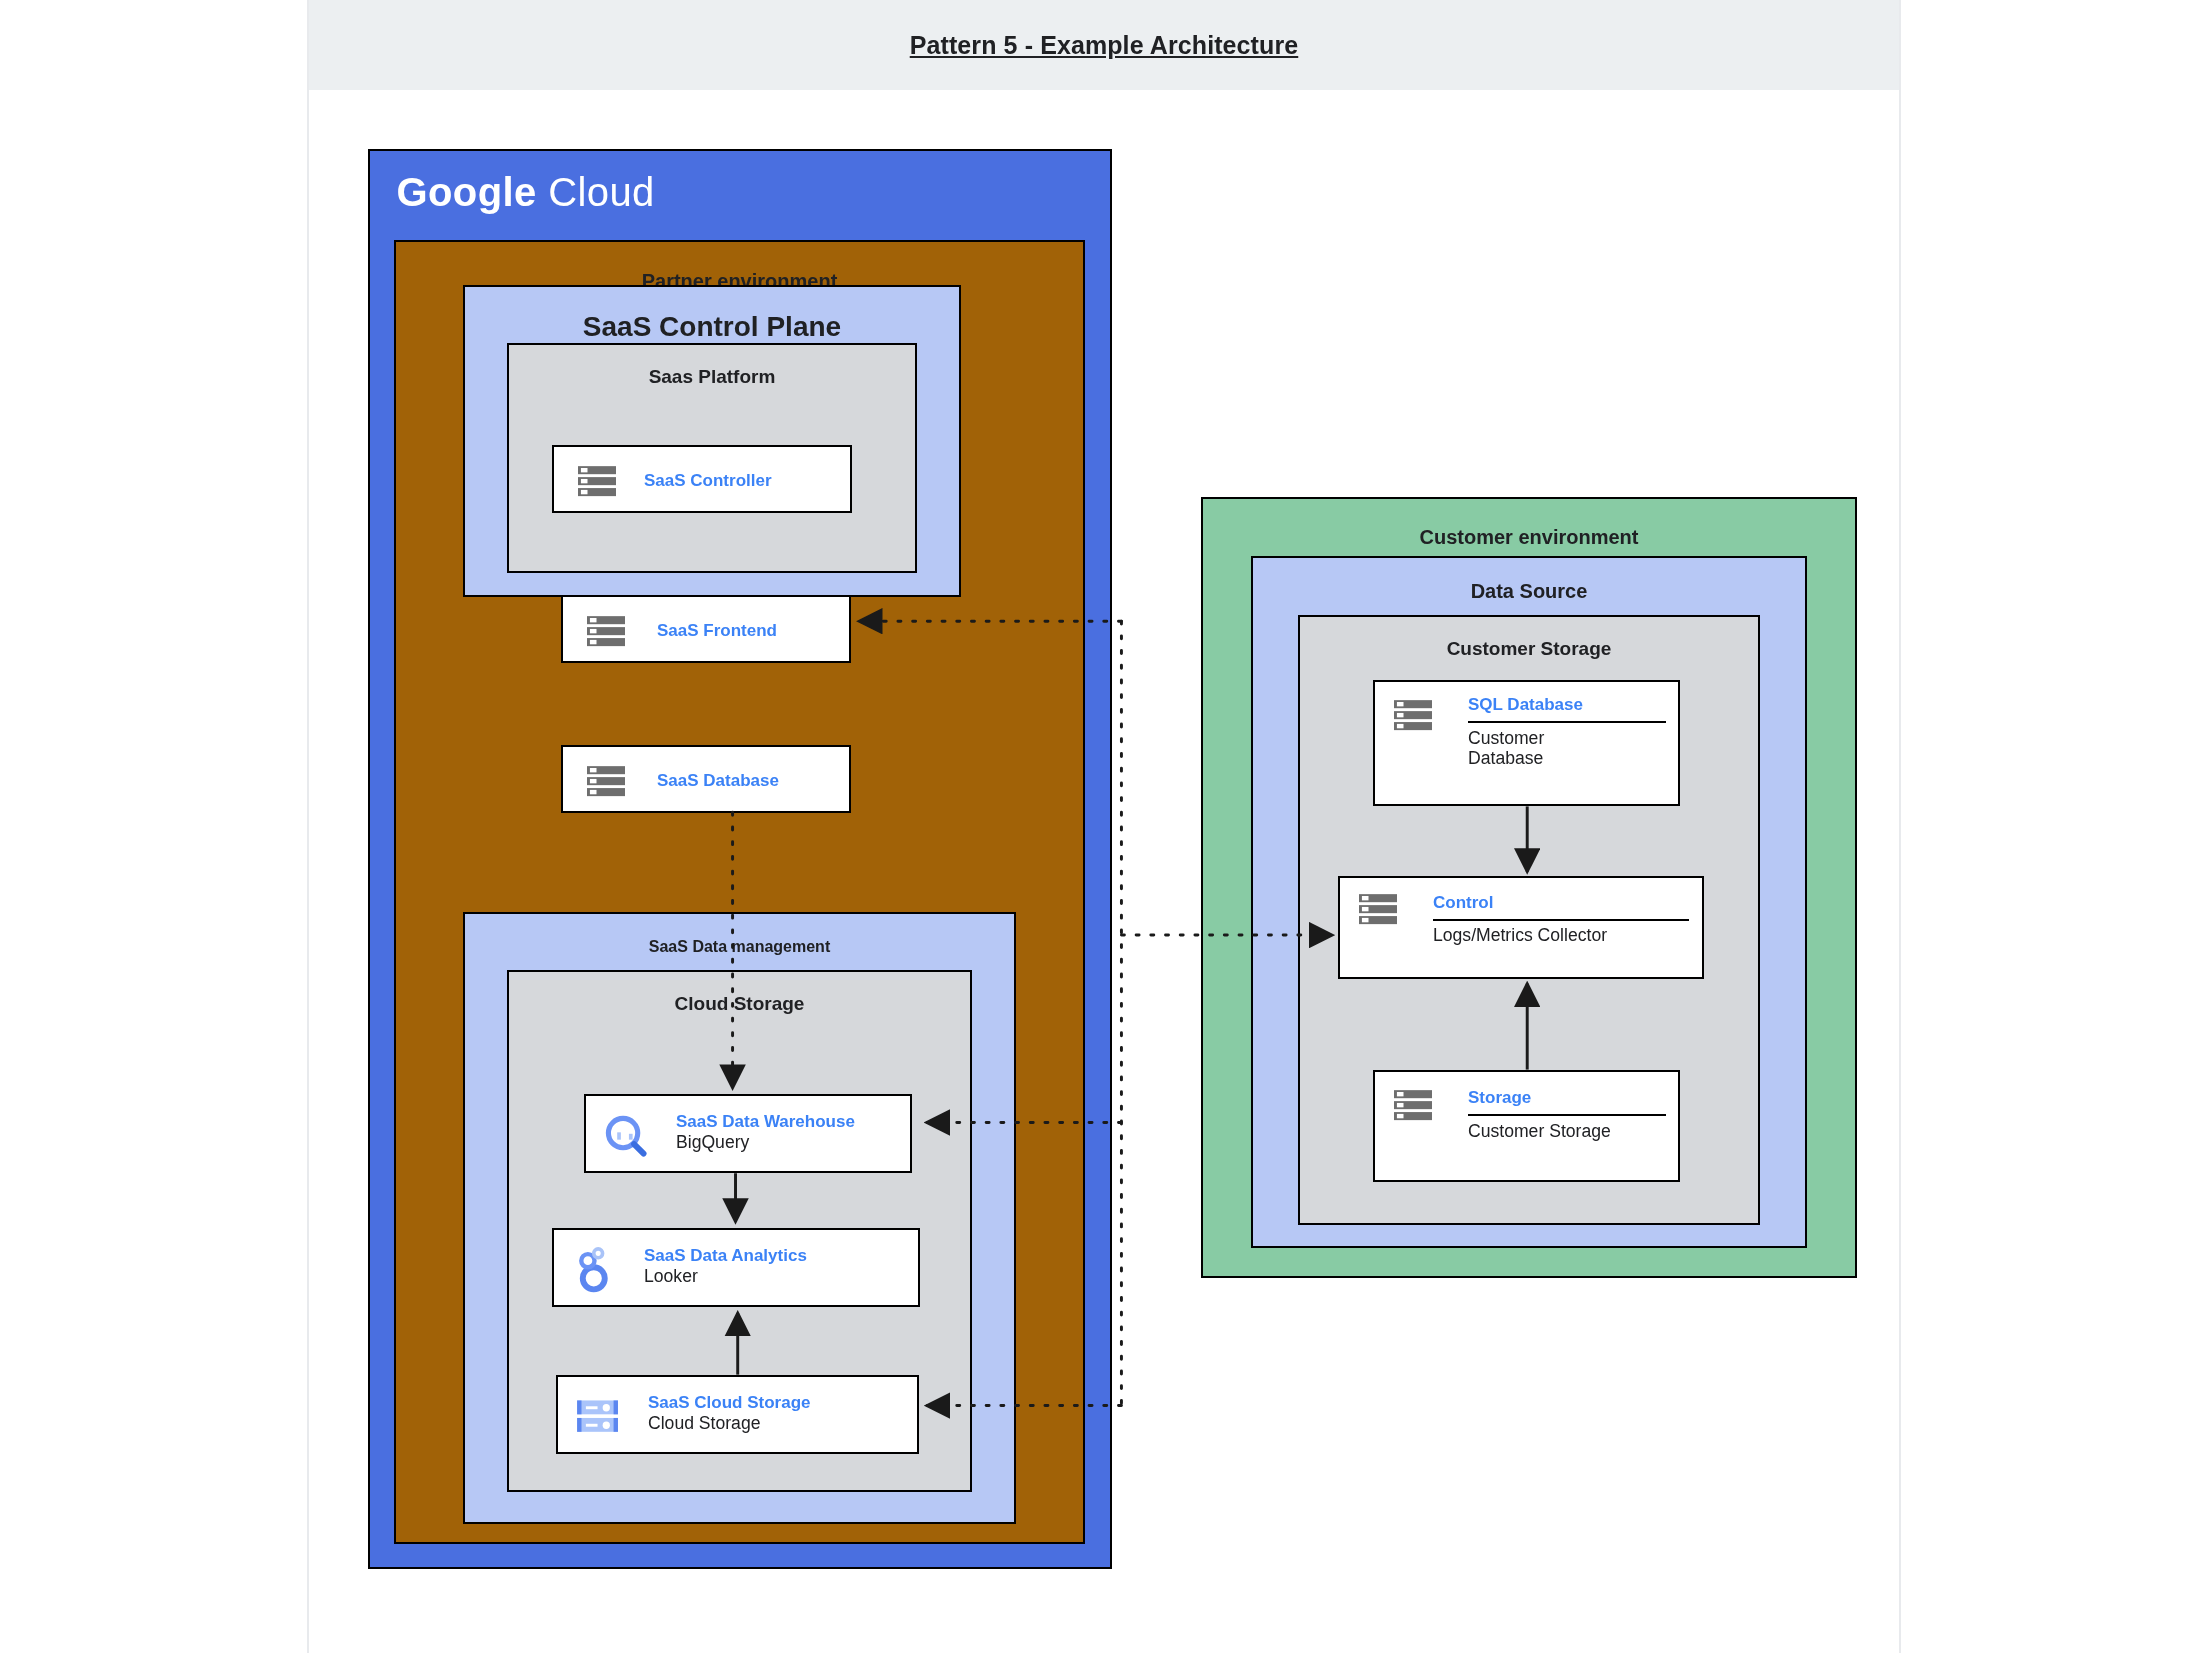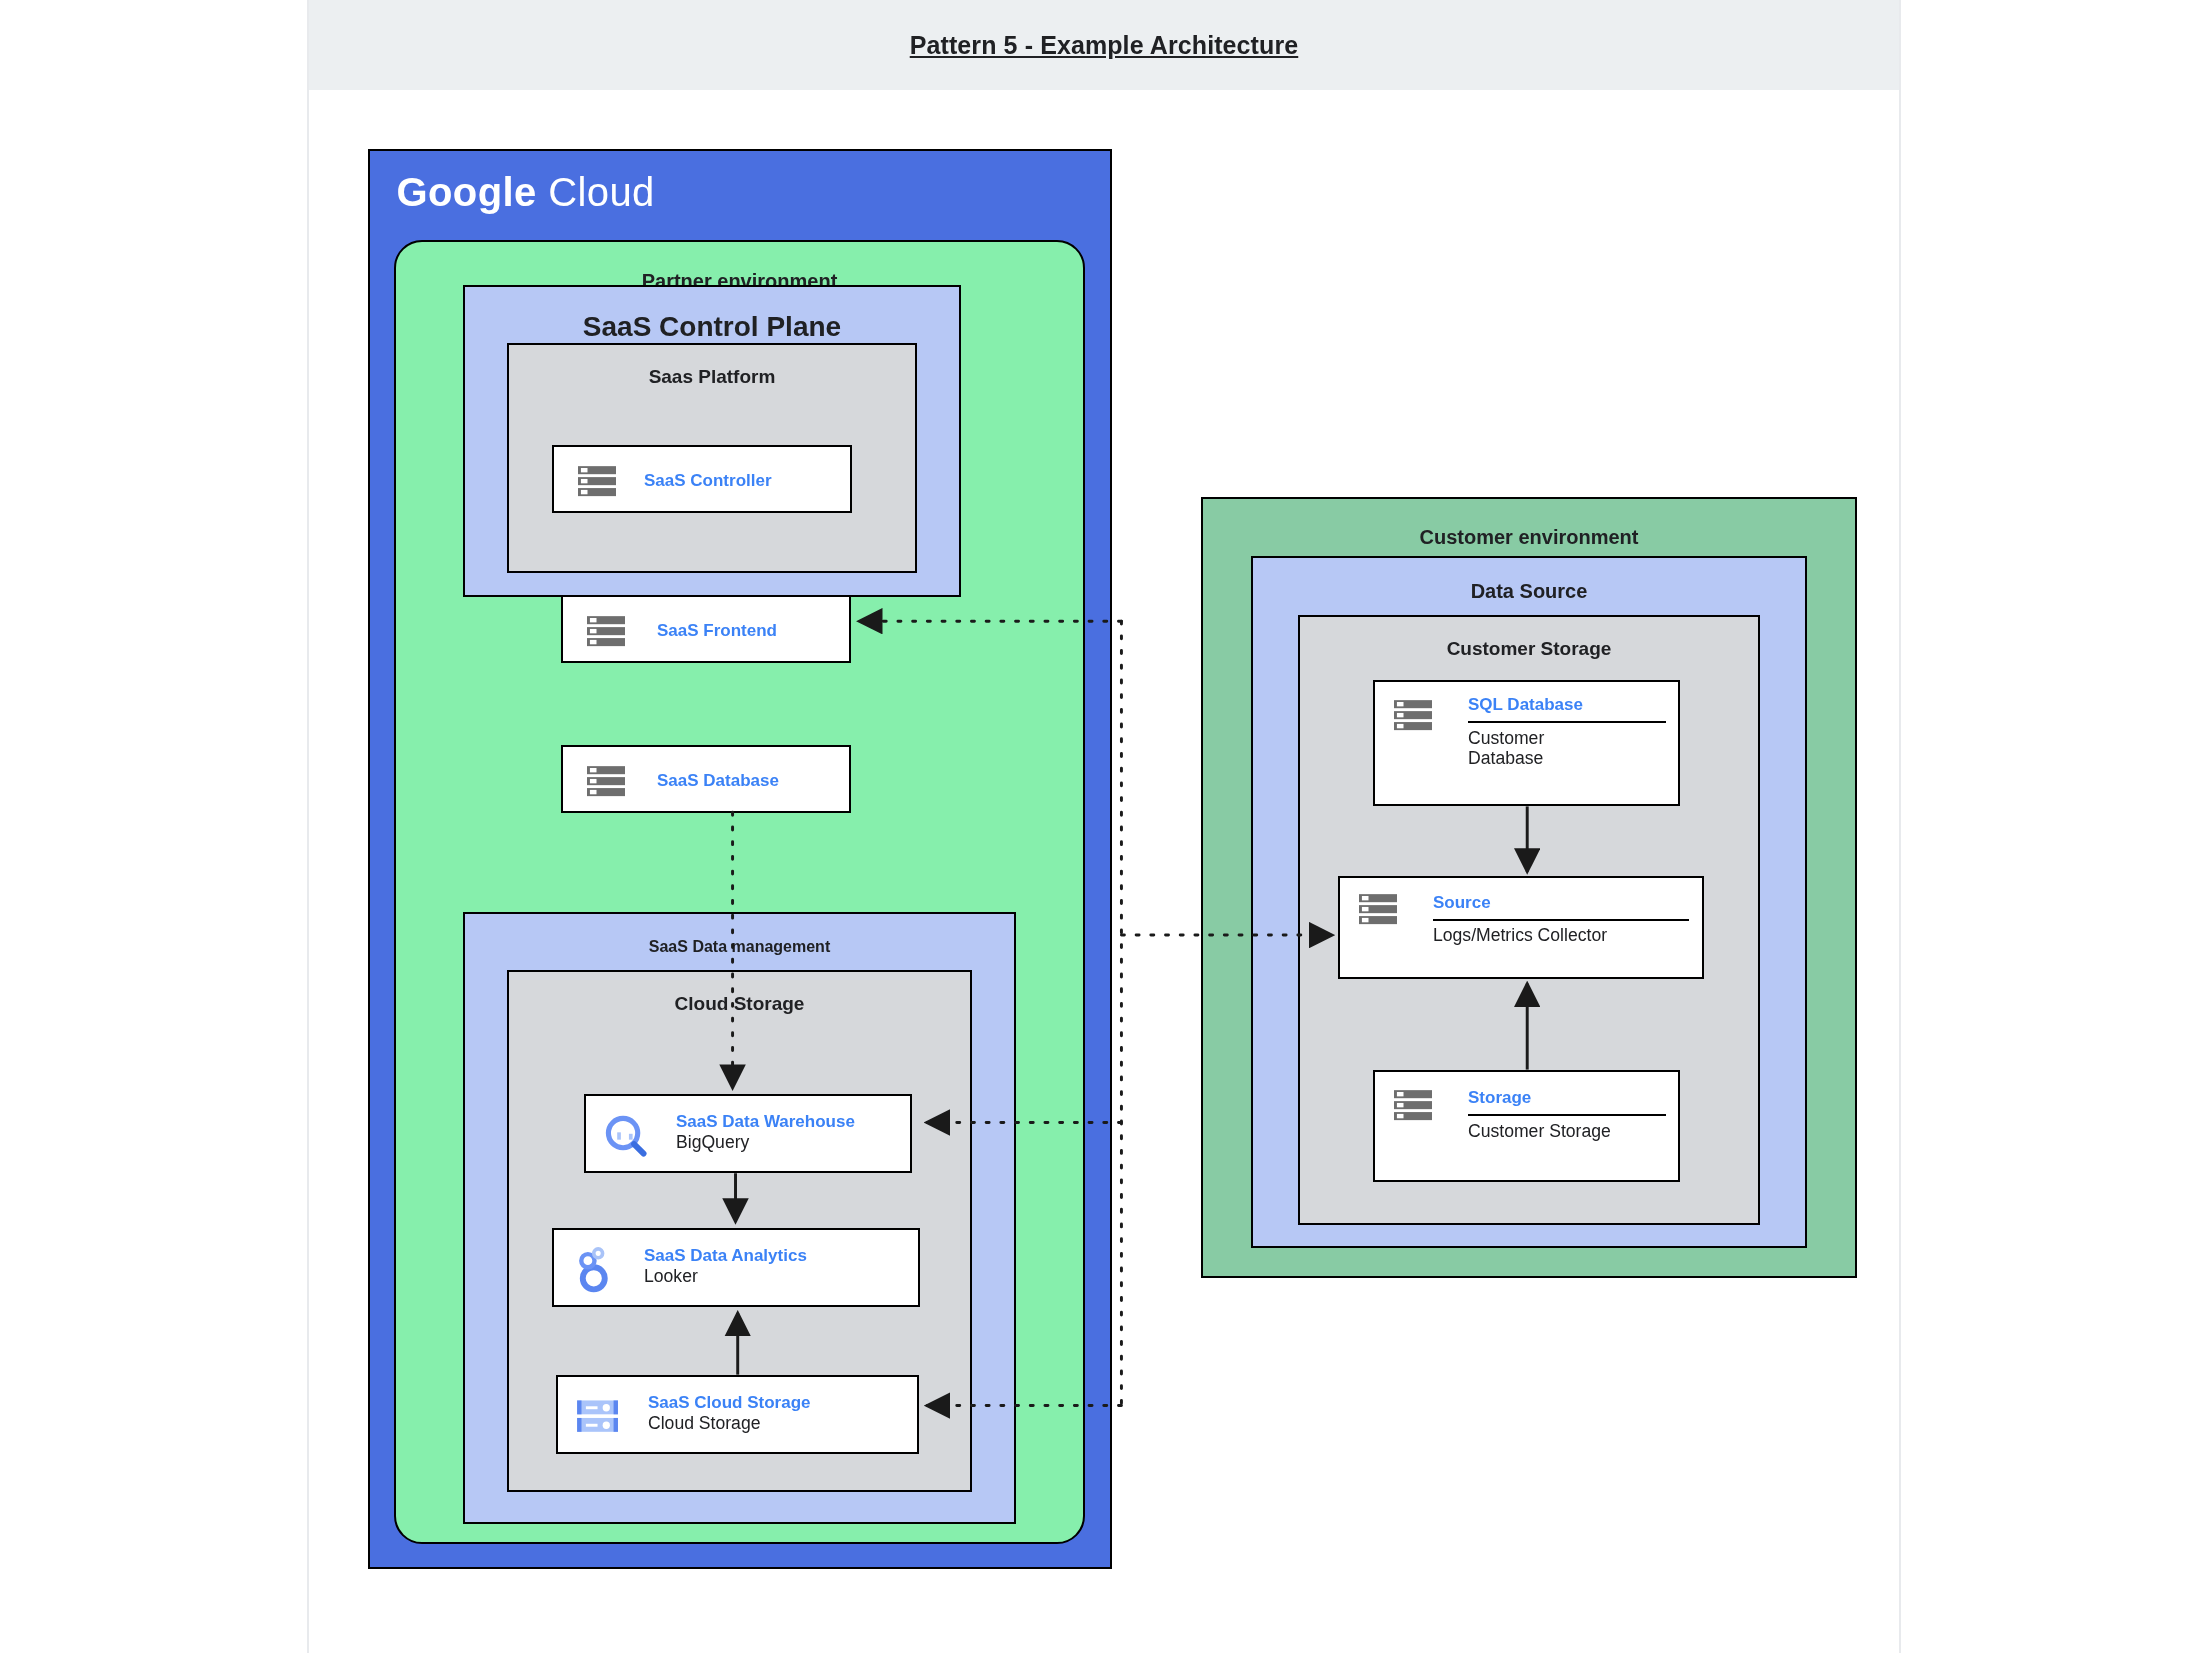--- a/index.html
+++ b/index.html
@@ -39,21 +39,21 @@
   }
   .box > .box-title {
     position: absolute;
     left: 0; right: 0;
     text-align: center;
     font-weight: bold;
     color: #202124;
   }
 
   .gcp-frame   { background: #4a6fe0; }
-  .env-gray    { background: #86efac; border-radius: 28px; }
+  .env-gray    { background: #a16207; }
   .zone-blue   { background: #b7c8f5; }
   .group-gray  { background: #d6d8db; }
   .env-green   { background: #88cba4; }
 
   
   .node {
     position: absolute;
     background: #ffffff;
     border: 2.2px solid #000000;
     display: flex;
@@ -268,21 +268,21 @@
       <svg width="38" height="31" viewBox="0 0 52 42">
         <rect x="0" y="0" width="52" height="11" fill="#6e6e6e"></rect>
         <rect x="4" y="2.5" width="9" height="6" fill="#ffffff"></rect>
         <rect x="0" y="15" width="52" height="11" fill="#6e6e6e"></rect>
         <rect x="4" y="17.5" width="9" height="6" fill="#ffffff"></rect>
         <rect x="0" y="30" width="52" height="11" fill="#6e6e6e"></rect>
         <rect x="4" y="32.5" width="9" height="6" fill="#ffffff"></rect>
       </svg>
     </span>
     <span class="node-text" style="left:93px; top:14.7px; right:13.2px;">
-      <div class="node-title">Source</div>
+      <div class="node-title">Control</div>
       <div class="node-rule"></div>
       <div class="node-sub">Logs/Metrics Collector</div>
     </span>
   </div>
 
   <div class="node" style="left:1064px; top:1070px; width:307px; height:112px;">
     <span class="node-icon" style="left:19px; top:17.6px;">
       <svg width="38" height="31" viewBox="0 0 52 42">
         <rect x="0" y="0" width="52" height="11" fill="#6e6e6e"></rect>
         <rect x="4" y="2.5" width="9" height="6" fill="#ffffff"></rect>

